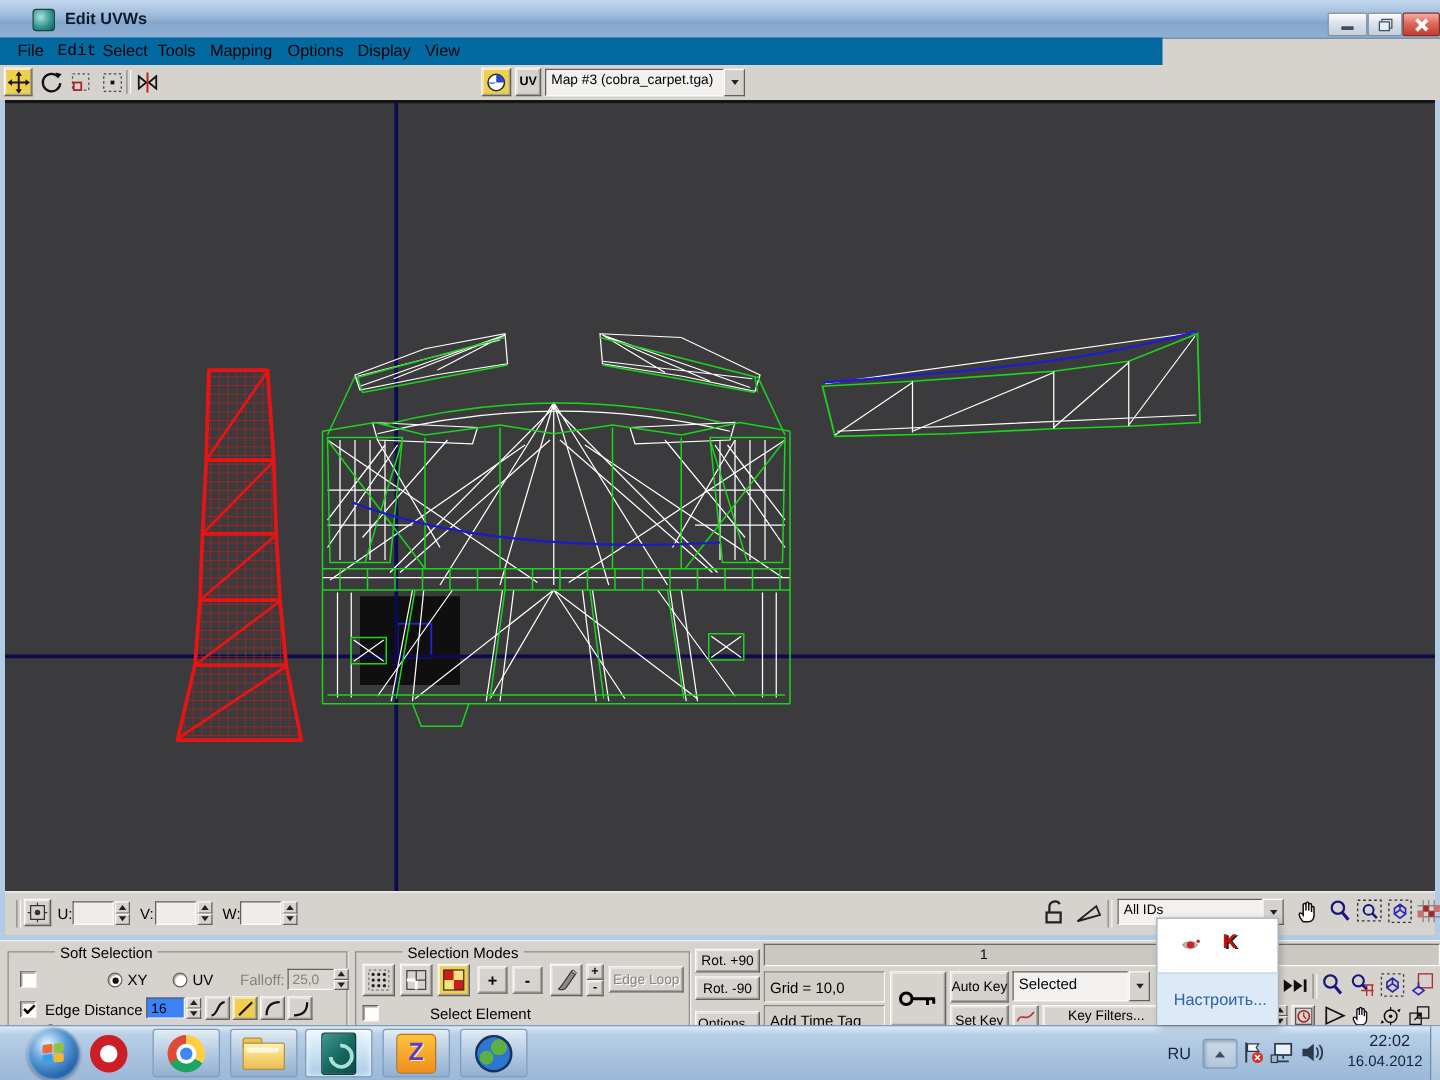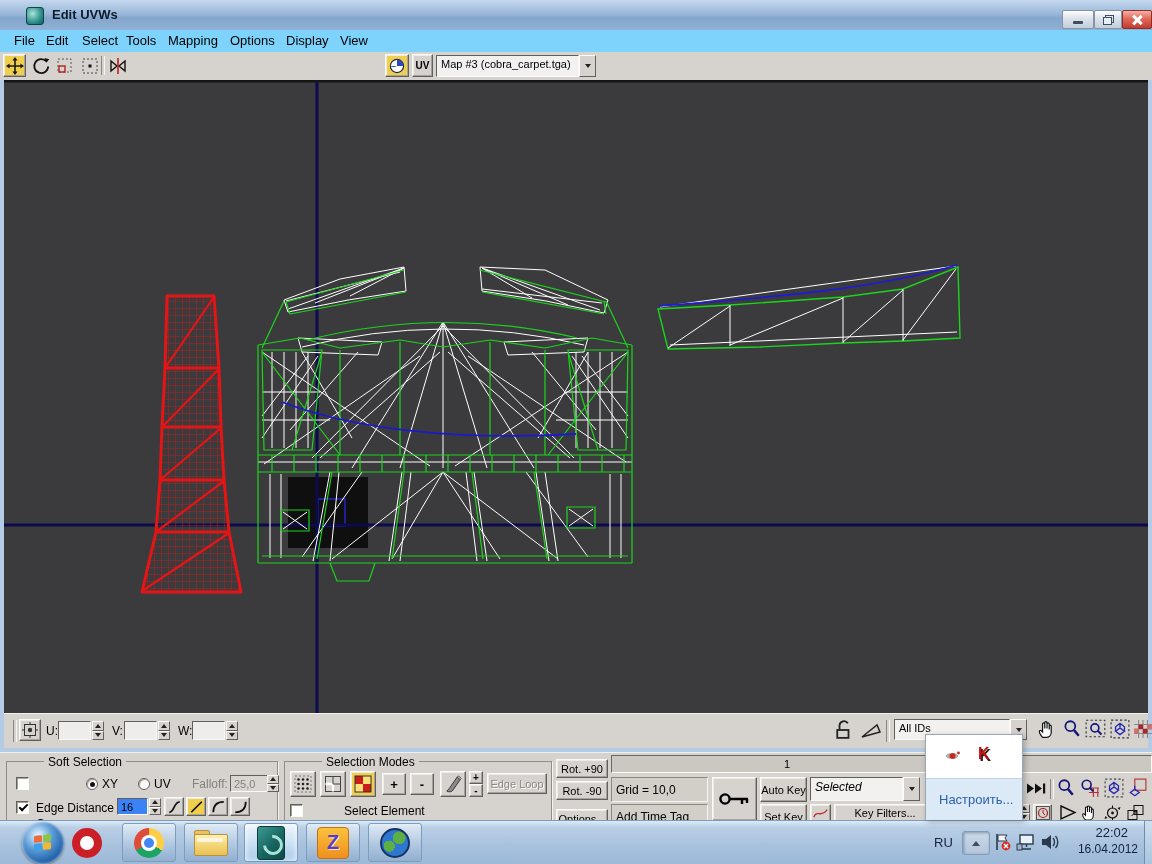--- a/index.html
+++ b/index.html
@@ -69,23 +69,23 @@
     </div>
   </div>
   <div class="titlebtn" style="left:1122px;width:28px;background:linear-gradient(#f6b0a6,#e06a5c 45%,#c23b30);border-color:#8f2c24;">
     <div style="position:relative;width:10px;height:10px;">
       <div style="position:absolute;left:4px;top:-1px;width:2.5px;height:12px;background:#fff;transform:rotate(45deg);"></div>
       <div style="position:absolute;left:4px;top:-1px;width:2.5px;height:12px;background:#fff;transform:rotate(-45deg);"></div>
     </div>
   </div>
 </div>
 
-<div class="abs" style="left:0;top:30px;width:1152px;height:22px;background:#7dd3fc;border-bottom:1px solid #bab7b2;">
+<div class="abs" style="left:0;top:30px;width:930px;height:22px;background:#0369a1;border-bottom:1px solid #bab7b2;">
   <span class="menu-item" style="left:14px;">File</span>
-  <span class="menu-item" style="left:46px;">Edit</span>
+  <span class="menu-item" style="left:46px;font-family:Liberation Mono, monospace;">Edit</span>
   <span class="menu-item" style="left:82px;">Select</span>
   <span class="menu-item" style="left:126px;">Tools</span>
   <span class="menu-item" style="left:168px;">Mapping</span>
   <span class="menu-item" style="left:230px;">Options</span>
   <span class="menu-item" style="left:286px;">Display</span>
   <span class="menu-item" style="left:340px;">View</span>
 </div>
 
 <div class="abs" style="left:0;top:52px;width:1152px;height:28px;background:#d6d3ce;border-bottom:1px solid #8a8781;">
   <div class="btn yellow tb-btn abs" style="left:3px;top:2px;">
@@ -441,21 +441,21 @@
       <path d="M12 8H30M24 8v5M29 8v4" stroke="#000" stroke-width="2.4" fill="none"></path>
     </svg>
   </div>
   <div class="btn abs" style="left:760px;top:24px;width:47px;height:25px;font-size:11px;">
     <span>Auto Key</span>
   </div>
   <div class="btn abs" style="left:760px;top:51px;width:47px;height:25px;font-size:11px;">
     <span>Set Key</span>
   </div>
   <div class="combo abs" style="left:810px;top:24px;width:110px;height:24px;">
-    <div class="cf" style="background:#f2f1ef;font-size:12px;font-style:italic;">Selected</div>
+    <div class="cf" style="background:#f2f1ef;font-size:12px;">Selected</div>
     <div class="ca">
         <span class="td"></span>
       </div>
   </div>
   <div class="btn abs" style="left:810px;top:51px;width:21px;height:18px;">
     <svg width="15" height="12" viewBox="0 0 18 14">
       <path d="M1 12C5 2 9 14 17 3" fill="none" stroke="#c03030" stroke-width="1.6"></path>
     </svg>
   </div>
   <div class="btn abs" style="left:834px;top:51px;width:102px;height:18px;font-size:11px;">

